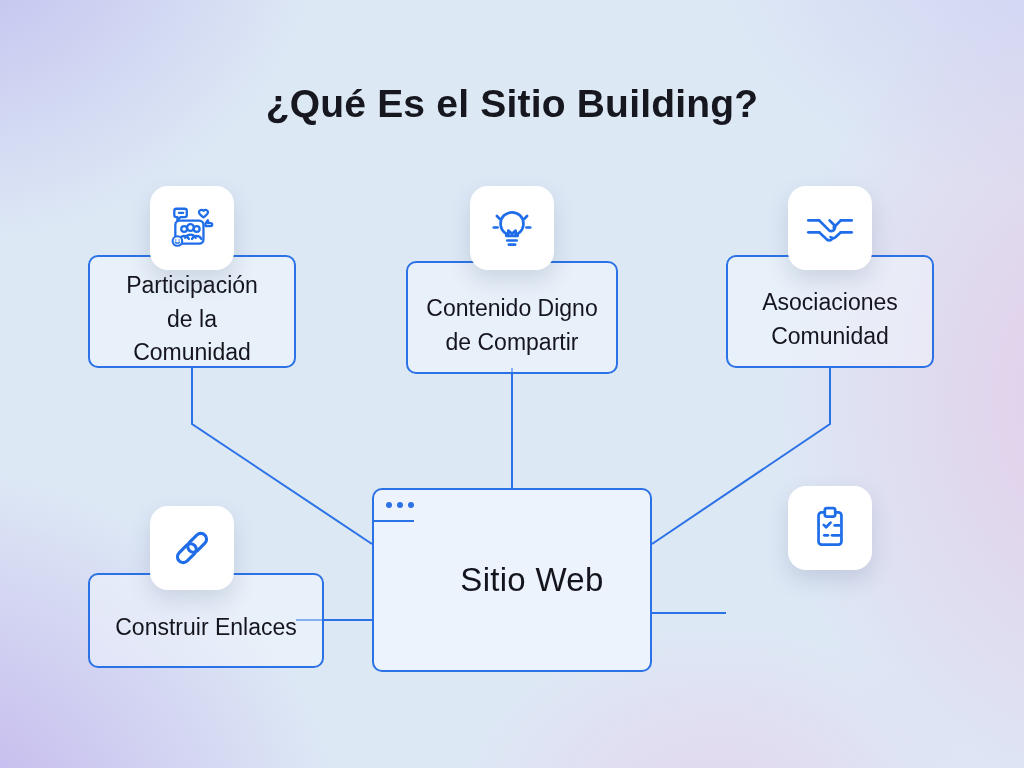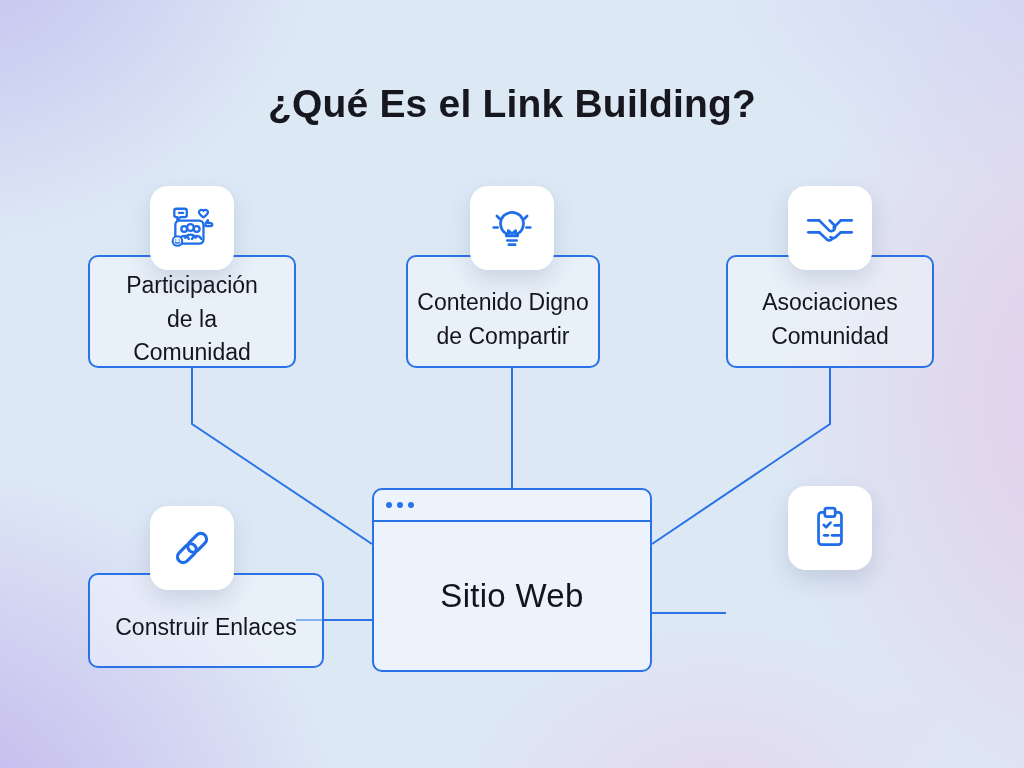--- a/index.html
+++ b/index.html
@@ -28,21 +28,21 @@
   .box{
     position:absolute; z-index:2;
     border:2px solid #2b72e6; border-radius:10px;
     background:rgba(246,250,255,0.45);
     display:flex; align-items:center; justify-content:center;
     text-align:center; font-size:23px; font-weight:500; line-height:1.45;
     color:#15151d;
   }
   .box .label{ display:block; }
   .box-community   { left:88px;  top:255px; width:208px; height:113px; padding-top:16px; }
-  .box-content     { left:406px; top:255px; width:194px; height:113px; padding-top:16px; }
+  .box-content     { left:406px; top:261px; width:212px; height:113px; padding-top:16px; }
   .box-partnerships{ left:726px; top:255px; width:208px; height:113px; padding-top:16px; }
   .box-links       { left:88px;  top:573px; width:236px; height:95px;  padding-top:14px; }
   .box-quality     { left:726px; top:558px; width:208px; height:110px; padding-top:12px; }
   .box-community .label   { max-width:160px; }
   .box-content .label     { max-width:178px; }
   .box-partnerships .label{ max-width:160px; }
   .box-links .label       { max-width:200px; }
   .box-quality .label     { max-width:125px; }
   .chip{
     position:absolute; z-index:3; width:84px; height:84px;
@@ -53,40 +53,40 @@
   .chip-community   { left:150px; top:186px; }
   .chip-content     { left:470px; top:186px; }
   .chip-partnerships{ left:788px; top:186px; }
   .chip-links       { left:150px; top:506px; }
   .chip-quality     { left:788px; top:486px; }
   .center-box{
     position:absolute; z-index:2;
     left:372px; top:488px; width:280px; height:184px;
     border:2px solid #2b72e6; border-radius:10px;
     background:#edf3fc;
-    display:flex; flex-direction:column; overflow:hidden;
+    display:flex; flex-direction:row; overflow:hidden;
   }
   .center-box .bar{
     height:32px; border-bottom:2px solid #2b72e6;
     display:flex; align-items:center; padding-left:12px; gap:5px;
     flex:0 0 auto;
   }
   .center-box .dot{ width:6px; height:6px; border-radius:50%; background:#2b72e6; }
   .center-box .body{
     flex:1; display:flex; align-items:center; justify-content:center;
     font-size:33px; font-weight:500; color:#14141c; letter-spacing:0.3px;
   }
   .icon-svg{ display:block; }
 </style>
 </head>
 <body>
 
 <div class="stage">
 
-  <div class="title">¿Qué Es el Link Building?</div>
+  <div class="title">¿Qué Es el Sitio Building?</div>
 
   <svg class="connectors" width="1024" height="768" viewBox="0 0 1024 768">
     <g fill="none" stroke="#2b72e6" stroke-width="2">
       <polyline points="192,368 192,424 372,544"></polyline>
       <line x1="512" y1="368" x2="512" y2="488"></line>
       <polyline points="830,368 830,424 652,544"></polyline>
       <line x1="296" y1="620" x2="372" y2="620"></line>
       <line x1="652" y1="613" x2="726" y2="613"></line>
     </g>
   </svg>

